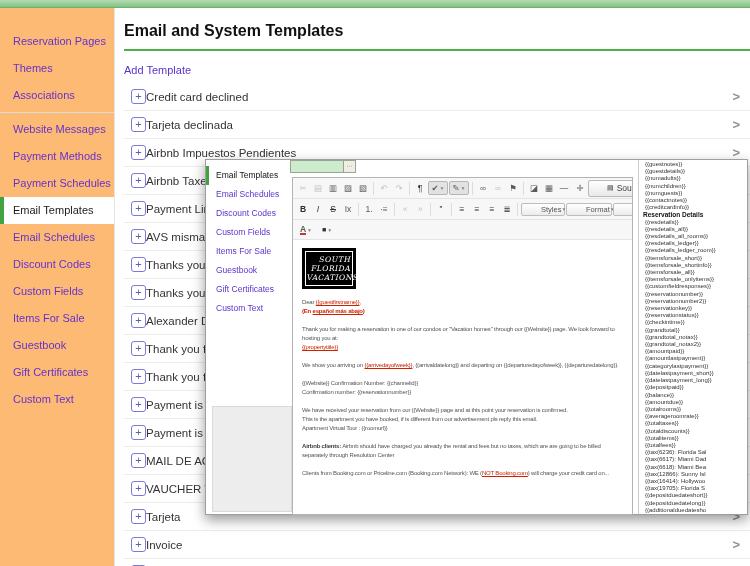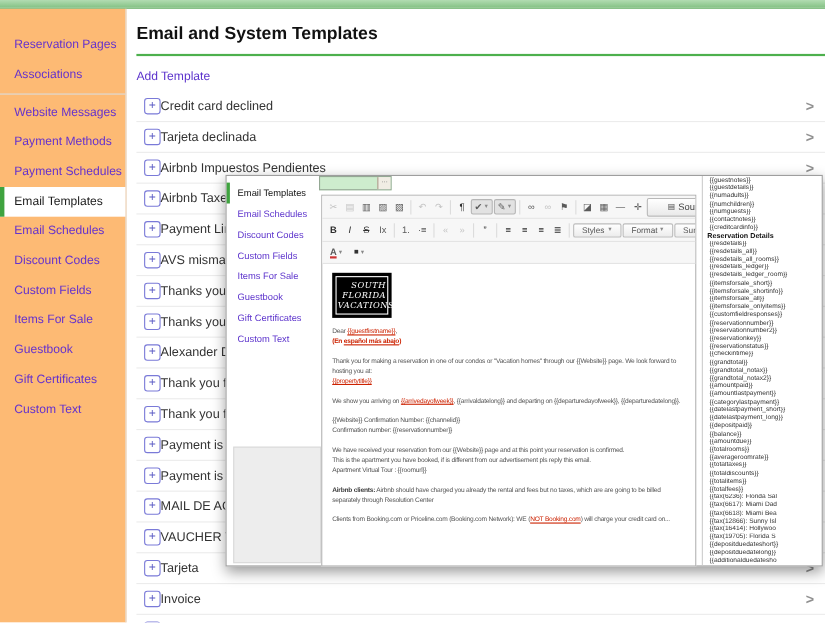--- a/index.html
+++ b/index.html
@@ -53,21 +53,21 @@
   .tbtn.dark{color:#2e2e2e;}
   .tbtn.p{background:#e2e2e2;border-color:#b6b6b6;}
   .tbtn.ddm{width:20px;}
   .tbtn .ddarr{font-size:5px;color:#888;margin-left:1px;}
   .tsep{width:1px;height:13px;background:#dcdcdc;margin:0 2px;flex:0 0 1px;}
   .tgap{flex:1 1 auto;}
   .src-btn{display:flex;align-items:center;gap:3px;border:1px solid #b9b9b9;border-radius:2px;
     background:linear-gradient(#fff,#e9e9e9);padding:1px 18px;font-size:8.5px;color:#444;height:13px;cursor:pointer;flex:0 0 auto;}
   .dd{border:1px solid #bdbdbd;border-radius:2px;background:linear-gradient(#fff,#ececec);
     height:13px;display:flex;align-items:center;justify-content:space-between;
-    padding:0 7px;font-size:7.5px;color:#555;cursor:pointer;flex:0 0 auto;box-sizing:border-box;text-align:right;}
+    padding:0 19px;font-size:7.5px;color:#555;cursor:pointer;flex:0 0 auto;box-sizing:border-box;text-align:right;}
   .dd .ddarr{font-size:5px;color:#888;}
   
   .content{flex:1 1 auto;overflow:hidden;padding:6px 9px;font-size:6px;line-height:9px;
     color:#555;letter-spacing:-0.2px;}
   .logo-box{width:54px;background:#000;color:#fff;margin:2px 0 9px 0;padding:3px;box-sizing:border-box;}
   .logo-inner{border:1px solid #fff;text-align:right;font-family:"DejaVu Serif",serif;
     font-style:italic;font-size:7.5px;line-height:9px;padding:3px 1px;letter-spacing:.5px;}
   .l{margin:0;}
   .l.gap{margin-bottom:9px;}
   .seg-n{}
@@ -81,20 +81,21 @@
   .var-item{white-space:nowrap;overflow:hidden;cursor:pointer;}
   .var-head{font-weight:bold;font-size:6.5px;color:#111;margin-left:-2px;white-space:nowrap;}
 </style>
 </head>
 <body>
 
 <div class="topbar"></div>
 
 <aside class="sidebar" id="sidebar">
     <div class="side-item">Reservation Pages</div>
+    <div class="side-item">Themes</div>
     <div class="side-item">Associations</div>
     <div class="side-divider"></div>
     <div class="side-item">Website Messages</div>
     <div class="side-item">Payment Methods</div>
     <div class="side-item">Payment Schedules</div>
     <div class="side-item active">Email Templates</div>
     <div class="side-item">Email Schedules</div>
     <div class="side-item">Discount Codes</div>
     <div class="side-item">Custom Fields</div>
     <div class="side-item">Items For Sale</div>

